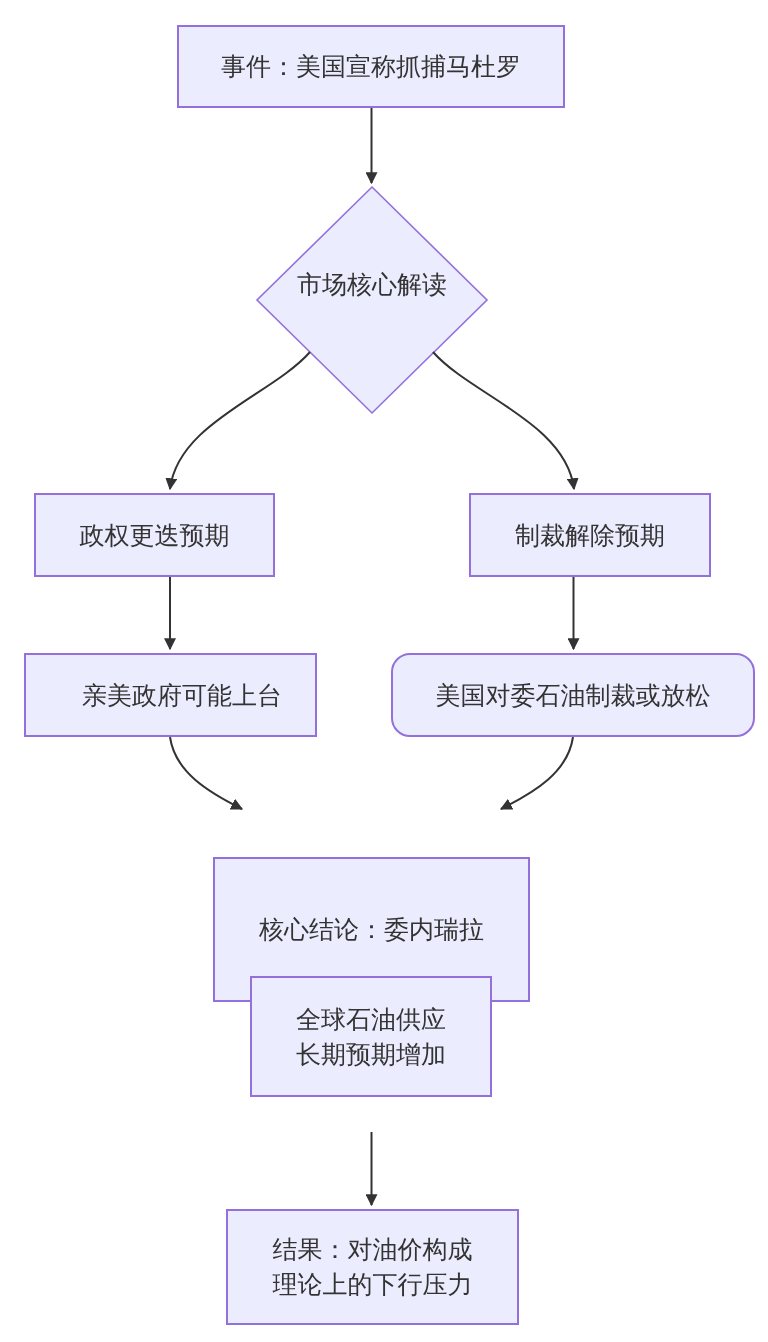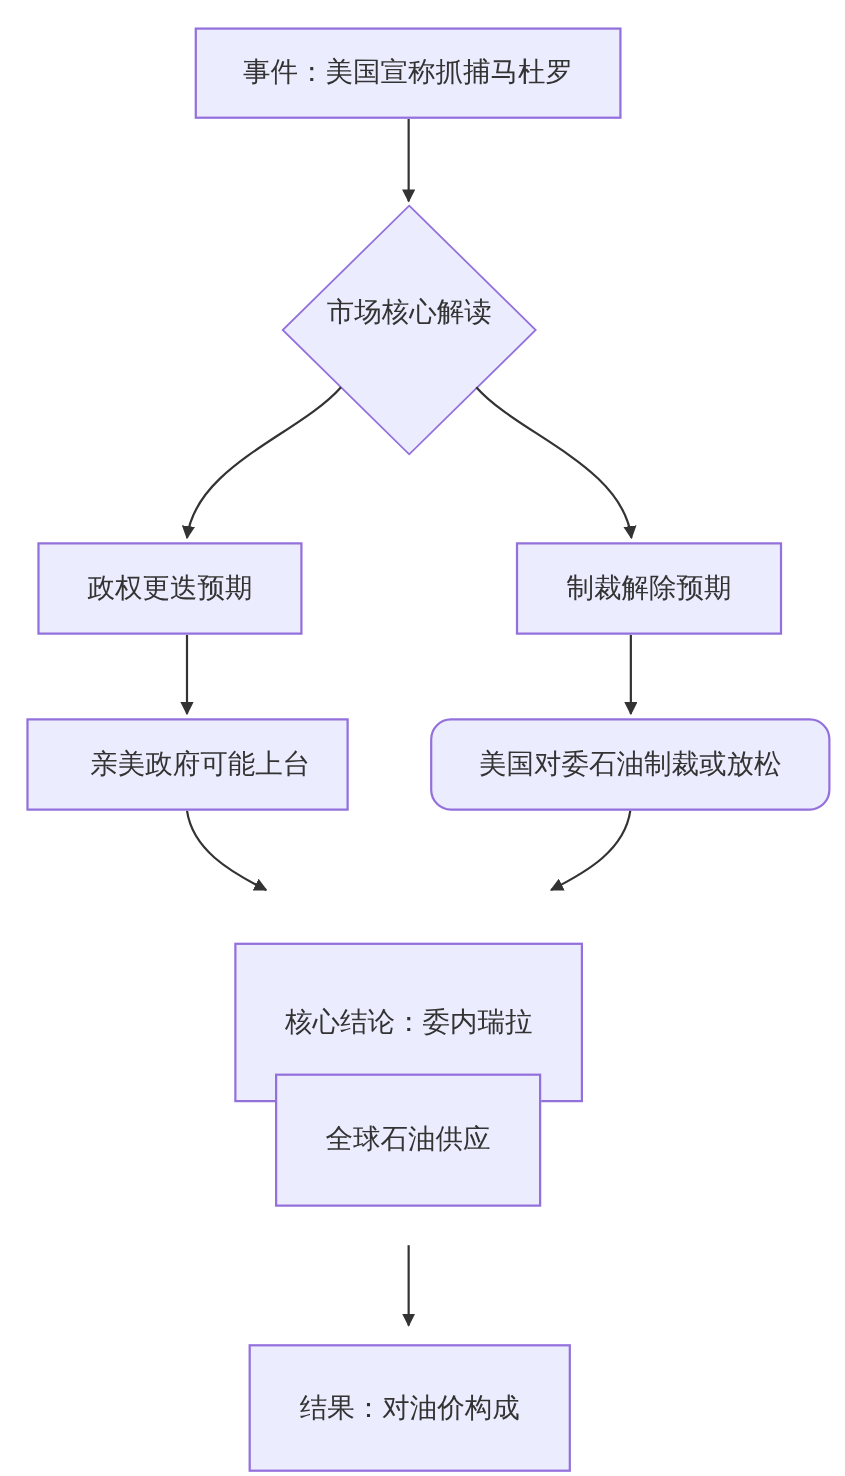--- a/index.html
+++ b/index.html
@@ -103,19 +103,21 @@
   <div class="node" style="left:391px; top:653px; width:364px; height:84px;border-radius:19px;">
     <span class="line">美国对委石油制裁或放松</span>
   </div>
 
   <div class="node" style="left:213px; top:814px; width:317px; height:145px;margin-top:43px;">
     <span class="line">核心结论：委内瑞拉</span>
   </div>
 
   <div class="node" style="left:250px; top:976px; width:242px; height:121px;">
     <span class="line">全球石油供应</span>
+    <span class="line">长期预期增加</span>
   </div>
 
-  <div class="node" style="left:226px; top:1209px; width:293px; height:116px;margin-top:13px;">
+  <div class="node" style="left:226px; top:1209px; width:293px; height:116px;">
     <span class="line">结果：对油价构成</span>
+    <span class="line">理论上的下行压力</span>
   </div>
 
 </div>
 
 </body></html>

